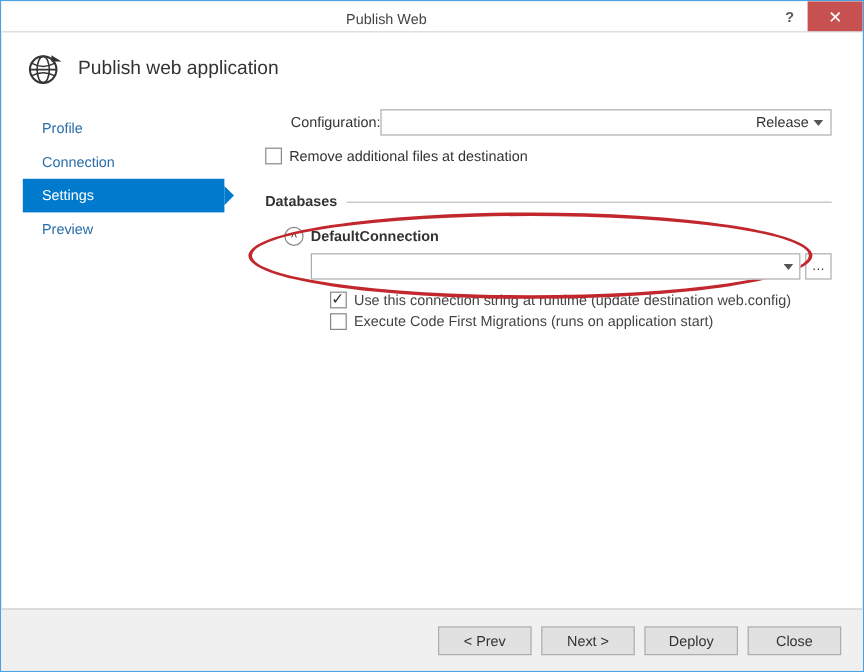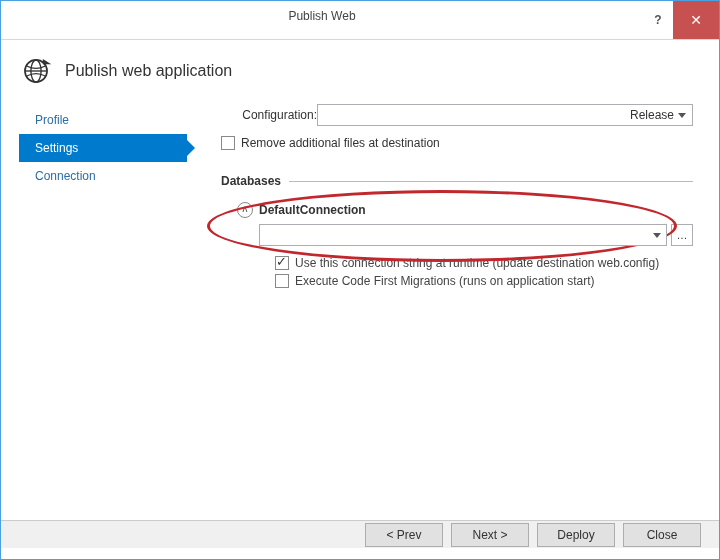--- a/index.html
+++ b/index.html
@@ -9,21 +9,21 @@
     font-size: 12px;
     background: #fff;
     color: #333;
     width: 720px;
     height: 560px;
     overflow: hidden;
     border: 1px solid #4aa0e0;
   }
   
   .titlebar {
-    height: 39px;
+    height: 26px;
     background: #fff;
     border-bottom: 1px solid #d8d8d8;
     display: flex;
     align-items: stretch;
     position: relative;
   }
   .titlebar .title {
     flex: 1;
     text-align: center;
     line-height: 30px;
@@ -223,21 +223,21 @@
     background:#fff;
     display:flex;
     align-items:center;
     justify-content:center;
     font-size:11px;
   }
   .sub-opts { margin-left:22px; margin-top:10px; font-size:11px; color:#444;}
   .sub-opts .chkrow { margin:4px 16px; }
   
   .footer {
-    height:28px;
+    height:52px;
     border-top:1px solid #ccc;
     display:flex;
     align-items:center;
     justify-content:flex-end;
     padding-right:18px;
     gap:8px;
     background:#f0f0f0;
   }
   .btn {
     min-width:78px;
@@ -273,22 +273,23 @@
       <path d="M9 26 Q20 20 31 26" fill="none" stroke="#333" stroke-width="1.4"></path>
       <path d="M28 6 L38 12 L28 12 Z" fill="#333"></path>
     </svg>
   </span>
   <div class="heading">Publish web application</div>
 </div>
 
 <div class="body">
   <div class="sidebar">
     <div class="sidebar-item"><span>Profile</span></div>
+    <div class="sidebar-item"><span>Connection</span></div>
     <div class="sidebar-item selected"><span>Settings</span></div>
-    <div class="sidebar-item"><span>Connection</span></div>
+    <div class="sidebar-item"><span>Preview</span></div>
   </div>
 
   <div class="main">
 
     <div class="row">
       <div class="lbl">Configuration:</div>
       <div class="select"><span>Release</span></div>
     </div>
 
     <div class="chkrow">

